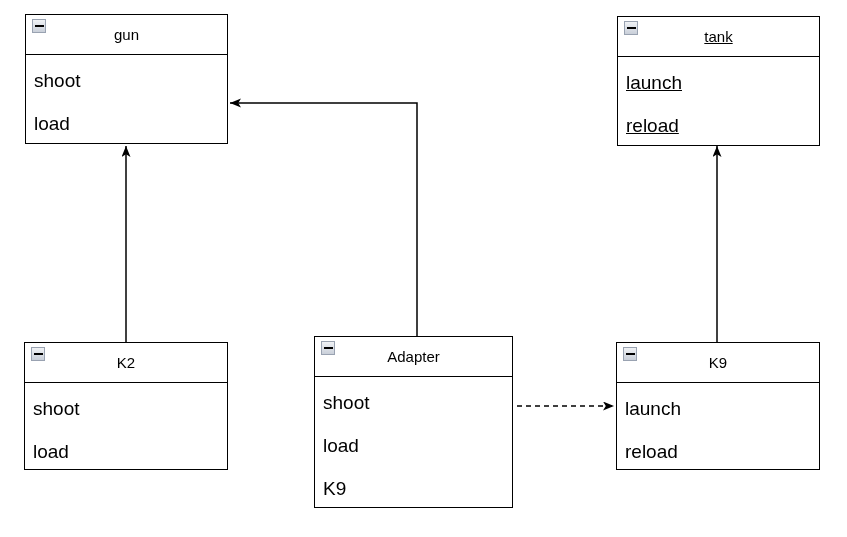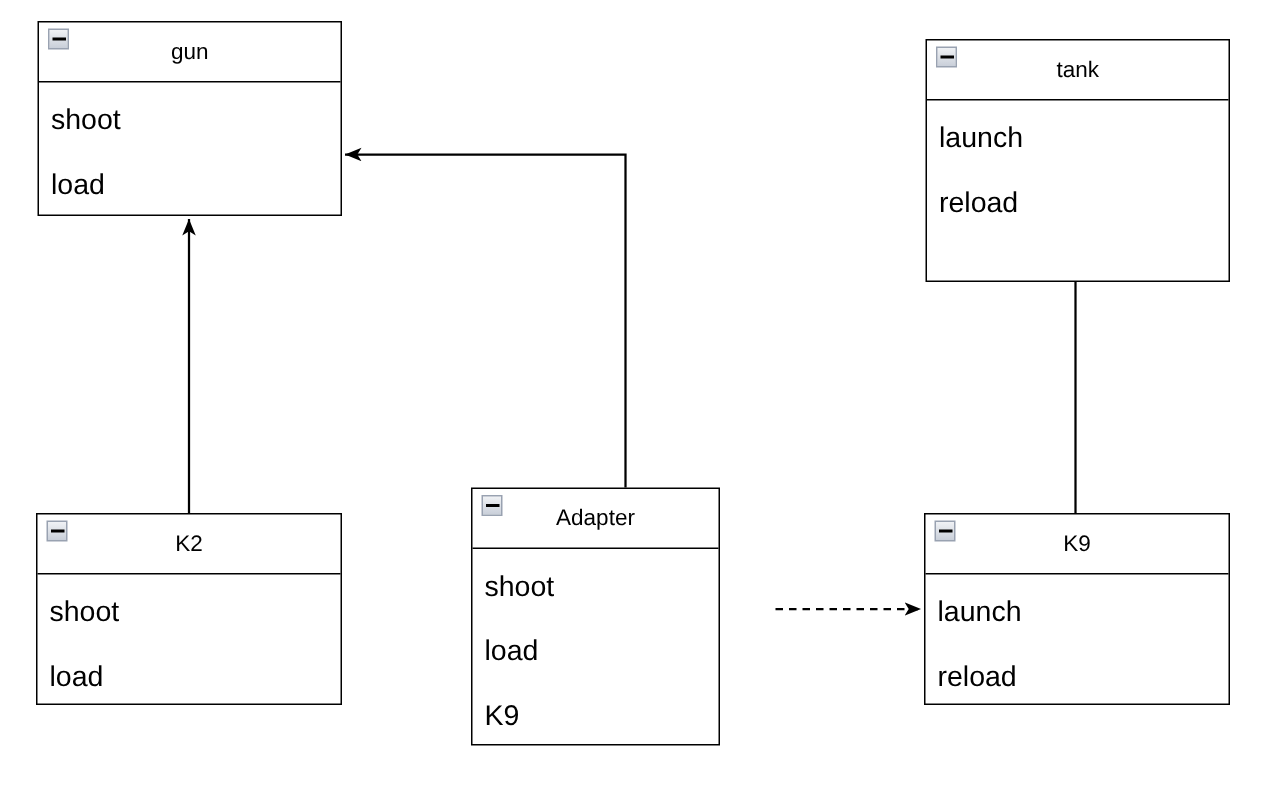--- a/index.html
+++ b/index.html
@@ -61,23 +61,23 @@
   .node-row {
     height: 43px;
     display: flex;
     align-items: center;
     padding-left: 8px;
     font-size: 19px;
   }
 
   
   #node-gun     { left: 25px;  top: 14px;  width: 203px; height: 130px; }
-  #node-tank    { left: 617px; top: 26px;  width: 203px; height: 162px; }
+  #node-tank    { left: 617px; top: 16px;  width: 203px; height: 130px; text-decoration: underline; }
   #node-k2      { left: 24px;  top: 342px; width: 204px; height: 128px; }
-  #node-adapter { left: 314px; top: 325px; width: 166px; height: 172px; }
+  #node-adapter { left: 314px; top: 336px; width: 199px; height: 172px; }
   #node-k9      { left: 616px; top: 342px; width: 204px; height: 128px; }
 </style>
 </head>
 <body>
 
 <div id="canvas">
 
   <svg id="edge-layer" viewBox="0 0 847 537" xmlns="http://www.w3.org/2000/svg">
     <defs>
       <marker id="arrow" markerUnits="userSpaceOnUse" markerWidth="12" markerHeight="10" refX="11" refY="4.5" orient="auto">

